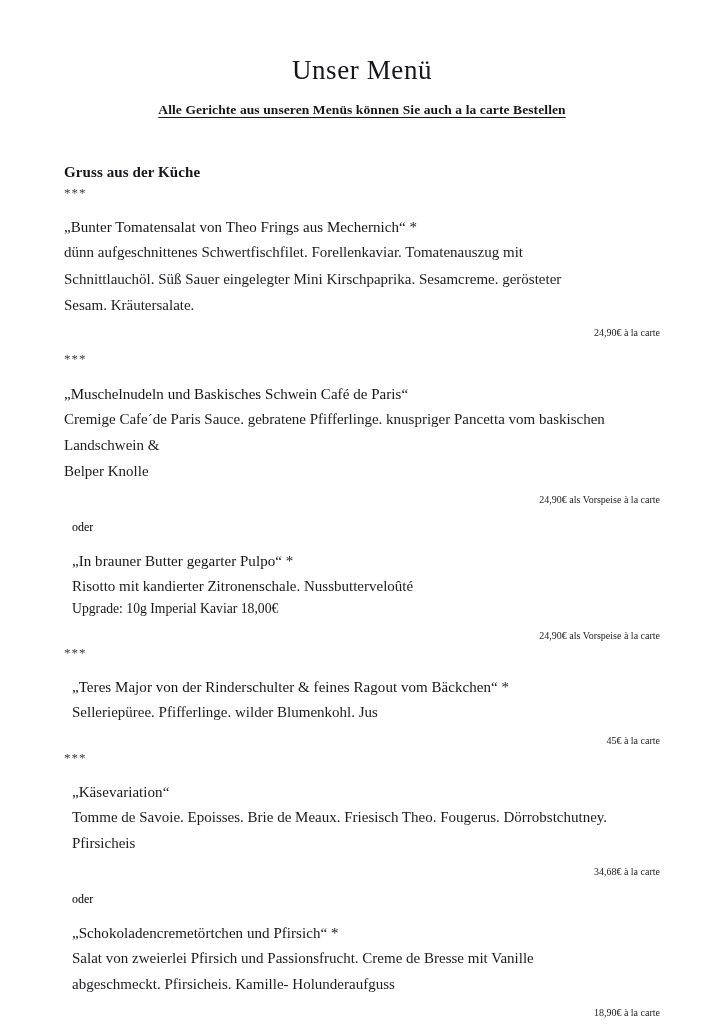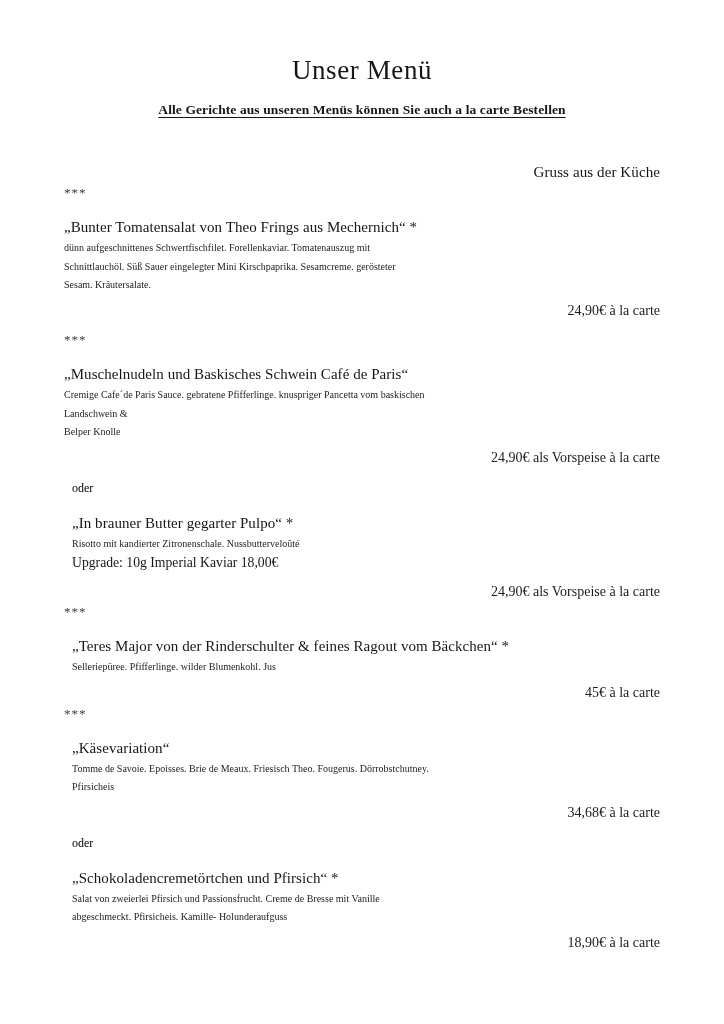--- a/index.html
+++ b/index.html
@@ -42,25 +42,24 @@
     line-height: 1.2;
     letter-spacing: 0.1px;
   }
 
   
   .menu-body {
     margin-top: 44px;
   }
   .sec-heading {
     font-size: 15px;
-    font-weight: normal;
+    font-weight: bold;
     margin: 0;
     line-height: 1.35;
     letter-spacing: 0.1px;
-    text-align: right;
   }
   .sep {
     font-size: 13px;
     line-height: 1.1;
     letter-spacing: 1px;
     margin: 4px 0 0 0;
     color: #3a3a3e;
   }
   .course {
     margin-top: 17px;
@@ -69,32 +68,32 @@
     padding-left: 8px;
   }
   .dish-title {
     font-size: 15px;
     font-weight: normal;
     margin: 0;
     line-height: 1.4;
     letter-spacing: 0.05px;
   }
   .dish-desc {
-    font-size: 10px;
+    font-size: 15px;
     margin: 2px 0 0 0;
     line-height: 1.62;
     color: #1c1c20;
   }
   .dish-upgrade {
     font-size: 13.7px;
     margin: 0;
     line-height: 1.6;
   }
   .price {
-    font-size: 14px;
+    font-size: 10px;
     text-align: right;
     margin: 9px 0 0 0;
     line-height: 1.3;
     color: #1c1c20;
   }
   .oder {
     font-size: 12px;
     margin: 14px 0 0 0;
     padding-left: 8px;
     line-height: 1.2;

